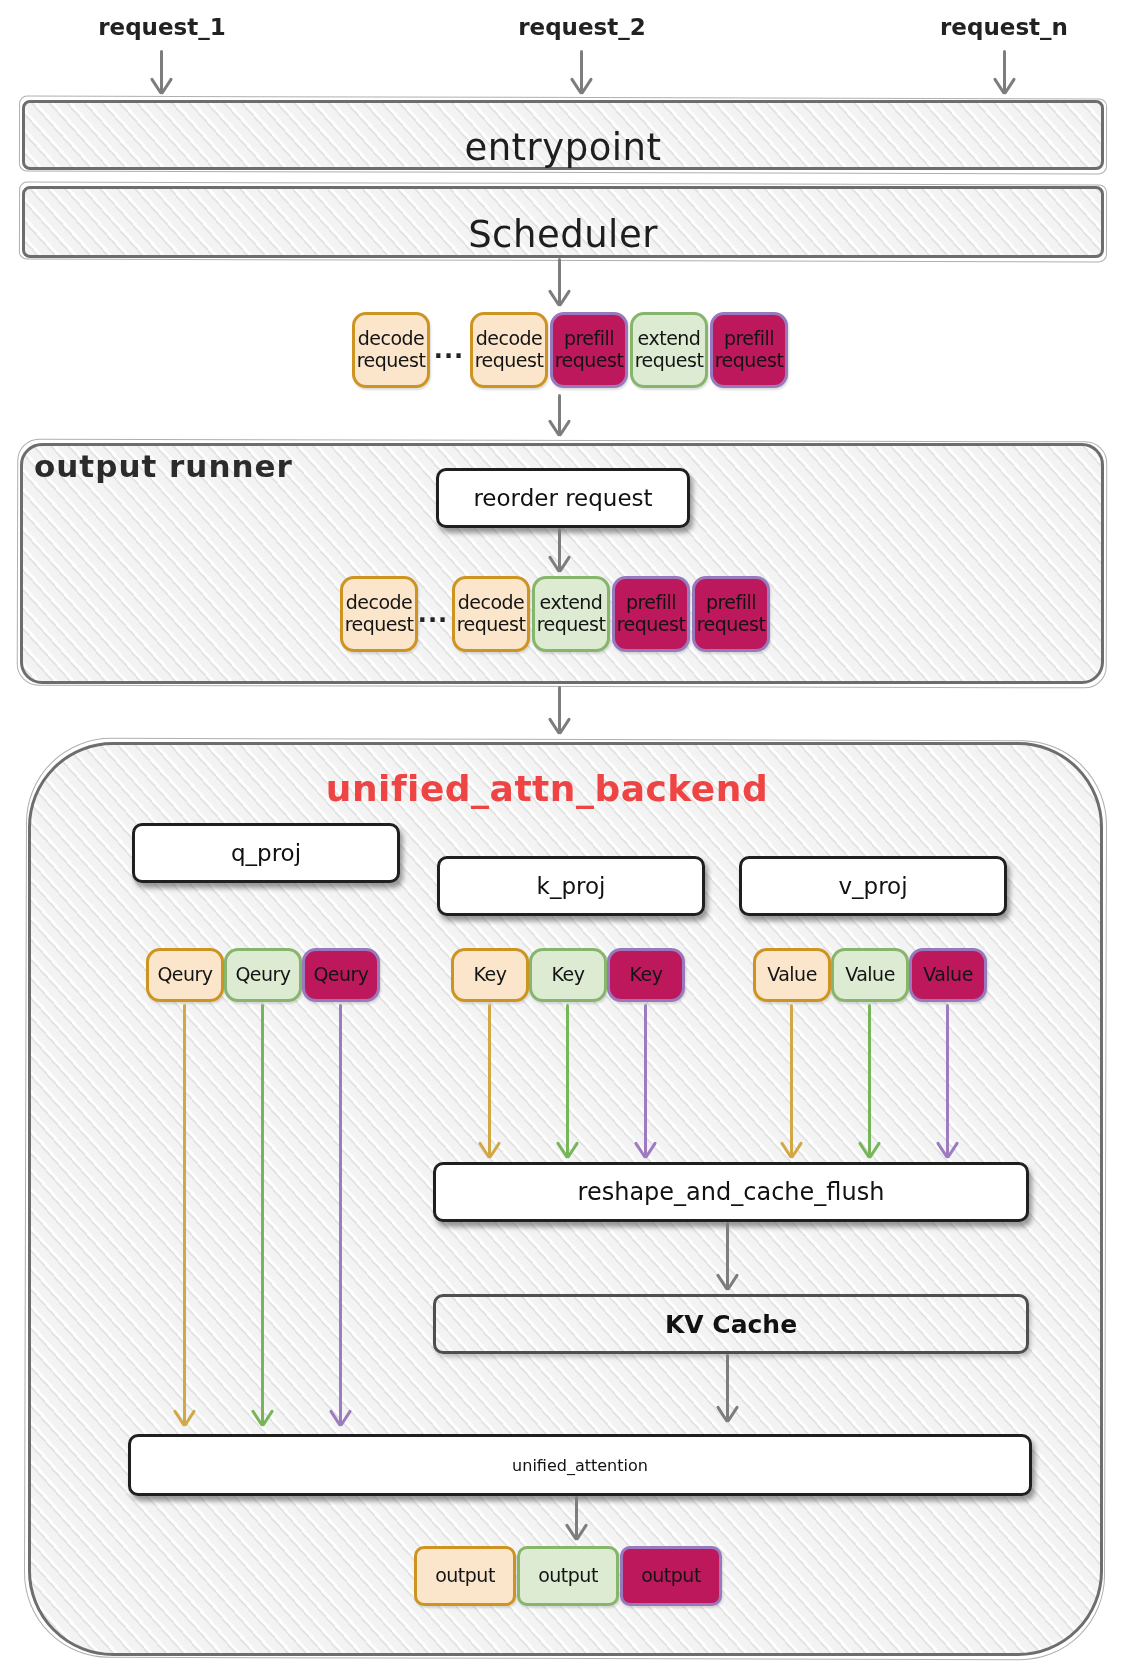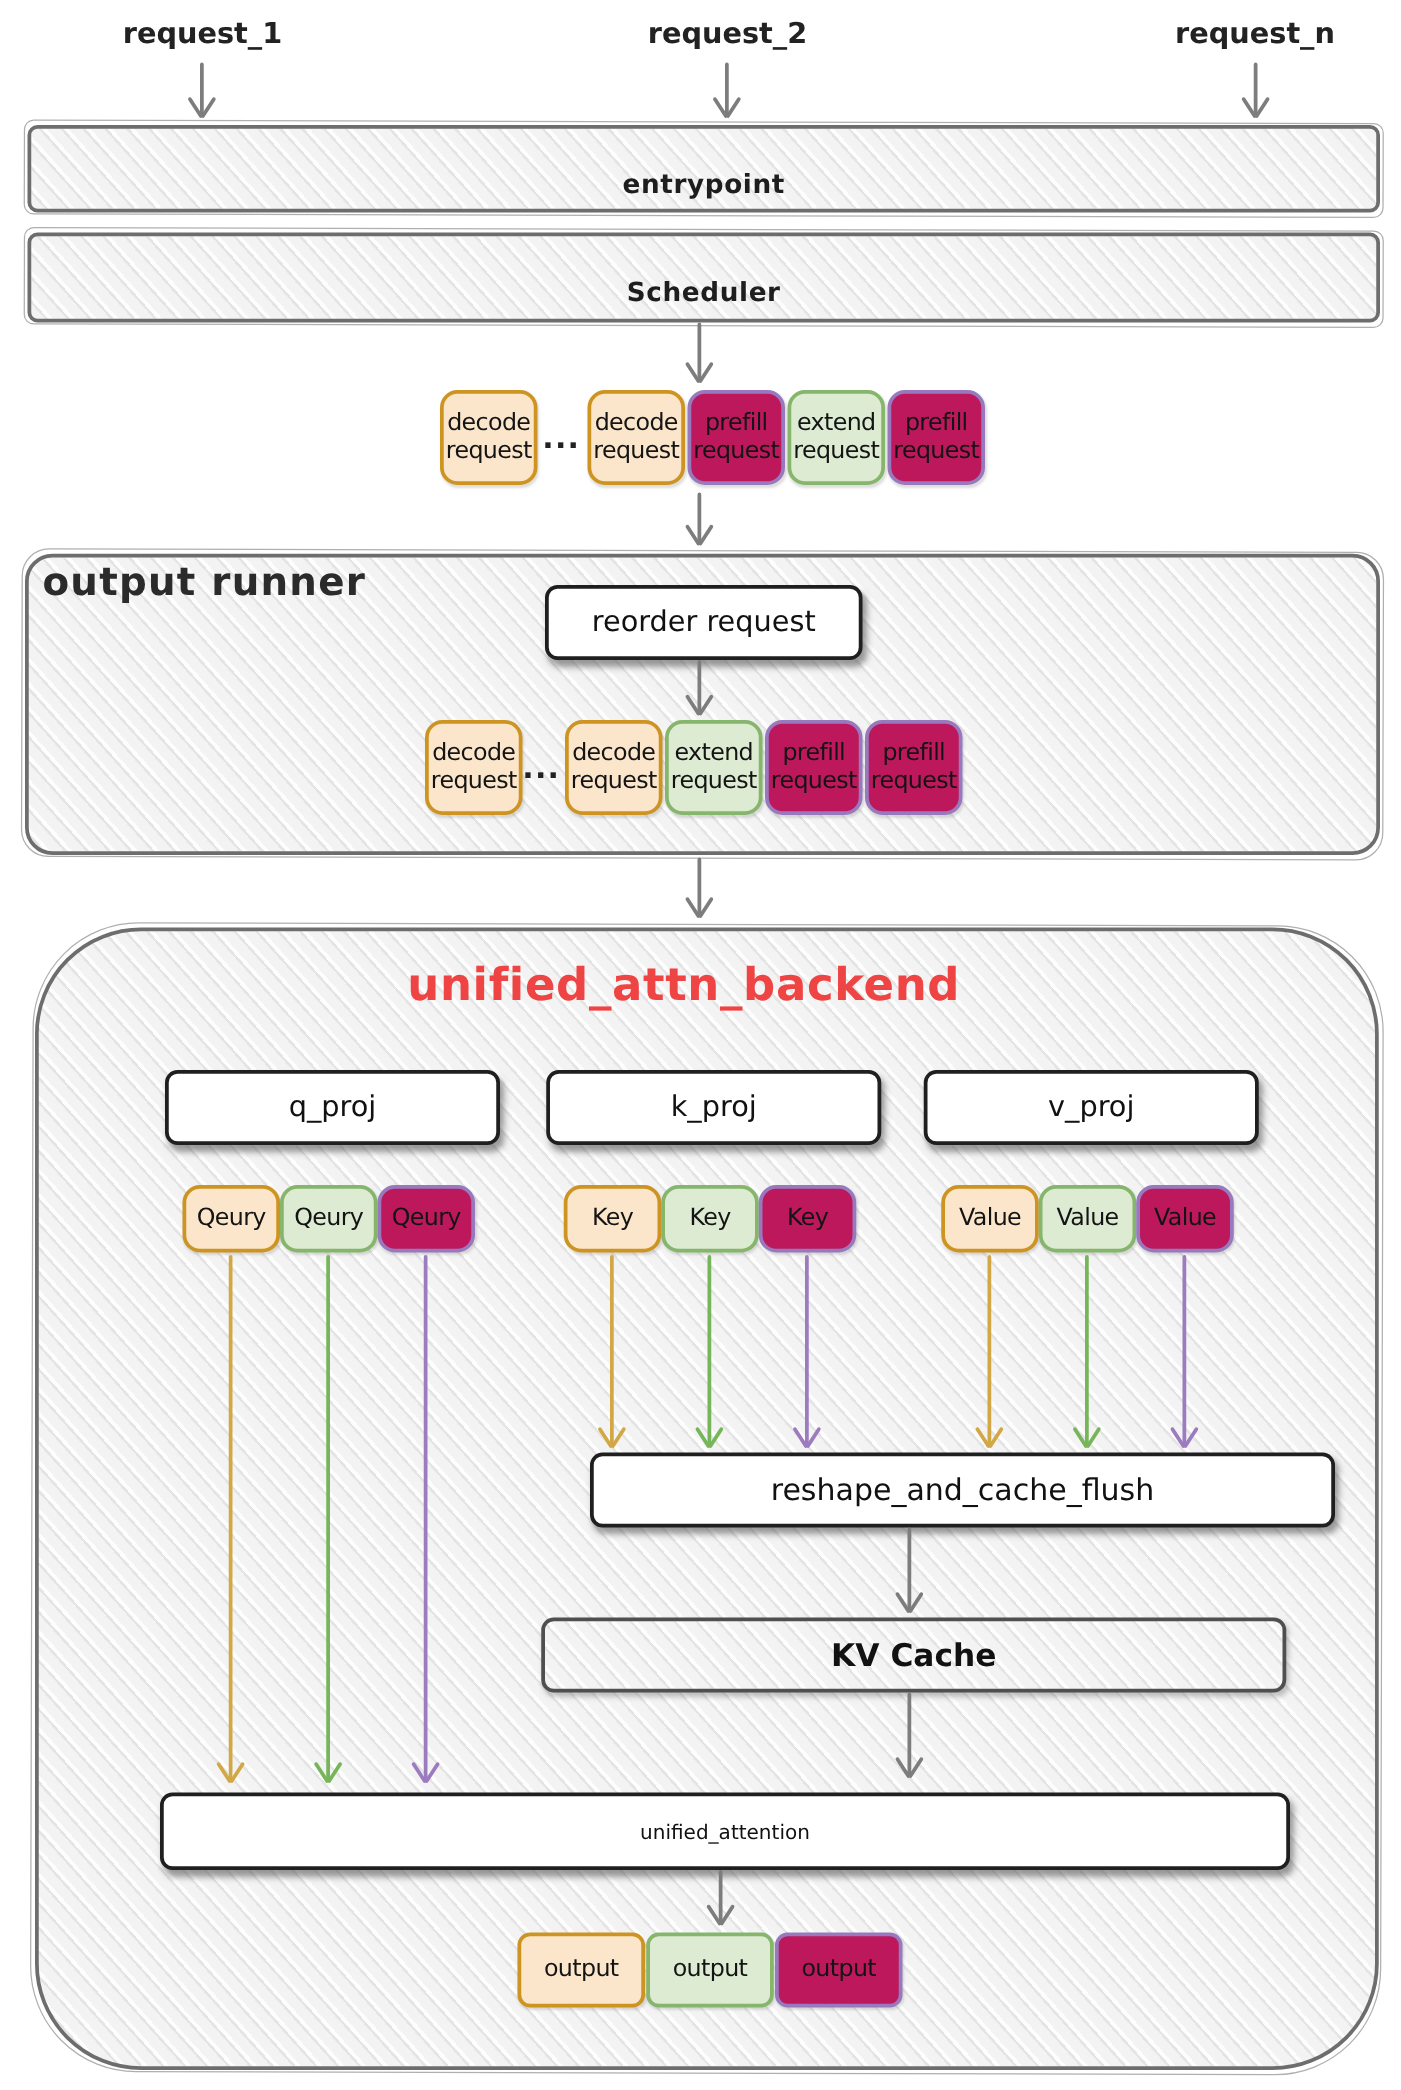--- a/index.html
+++ b/index.html
@@ -21,21 +21,21 @@
   .sketch{
     border:3px solid #6d6d6d;border-radius:8px;
   }
   .sketch::after{
     content:"";position:absolute;inset:-6px;border:1.5px solid rgba(109,109,109,.55);
     border-radius:inherit;transform:rotate(.15deg);pointer-events:none;
   }
   .biground{border-radius:85px;}
   .midround{border-radius:22px;}
   .centerlabel{display:flex;align-items:center;justify-content:center;text-align:center;}
-  .boxlabel{font-size:21px;letter-spacing:.5px;color:#1e1e1e;font-weight:700;margin-top:24px;}
+  .boxlabel{font-size:37px;letter-spacing:.5px;color:#1e1e1e;font-weight:400;margin-top:24px;}
   
   .whitebox{
     background:#ffffff;border:3px solid #1f1f1f;border-radius:10px;
     box-shadow:3px 5px 5px rgba(75,75,75,.55);
     display:flex;align-items:center;justify-content:center;
     font-size:23px;color:#111;
   }
   
   .chip{
     display:flex;flex-direction:column;align-items:center;justify-content:center;
@@ -146,21 +146,21 @@
   <div class="abs chip purple" style="left:692px;top:576px;width:78px;height:76px;">
     <span>prefill</span>
     <span>request</span>
   </div>
 
   <div class="arrow-v c-gray" style="left:558px;top:686px;height:46px;"></div>
 
   <div class="abs hatch sketch biground" style="left:28px;top:742px;width:1069px;height:908px;"></div>
   <div class="abs bigtitle" style="left:547px;top:768px;transform:translateX(-50%);">unified_attn_backend</div>
 
-  <div class="abs whitebox" style="left:132px;top:856px;width:262px;height:54px;">
+  <div class="abs whitebox" style="left:132px;top:823px;width:262px;height:54px;">
     <span>q_proj</span>
   </div>
   <div class="abs whitebox" style="left:437px;top:856px;width:262px;height:54px;">
     <span>k_proj</span>
   </div>
   <div class="abs whitebox" style="left:739px;top:856px;width:262px;height:54px;">
     <span>v_proj</span>
   </div>
 
   <div class="abs chip orange centerlabel" style="left:146px;top:948px;width:78px;height:54px;">
@@ -198,21 +198,21 @@
   <div class="arrow-v c-purple" style="left:339px;top:1004px;height:420px;"></div>
 
   <div class="arrow-v c-orange" style="left:488px;top:1004px;height:152px;"></div>
   <div class="arrow-v c-green" style="left:566px;top:1004px;height:152px;"></div>
   <div class="arrow-v c-purple" style="left:644px;top:1004px;height:152px;"></div>
 
   <div class="arrow-v c-orange" style="left:790px;top:1004px;height:152px;"></div>
   <div class="arrow-v c-green" style="left:868px;top:1004px;height:152px;"></div>
   <div class="arrow-v c-purple" style="left:946px;top:1004px;height:152px;"></div>
 
-  <div class="abs whitebox" style="left:433px;top:1162px;width:590px;height:54px;font-size:24px;margin-left:39px;">
+  <div class="abs whitebox" style="left:433px;top:1162px;width:590px;height:54px;font-size:24px;">
     <span>reshape_and_cache_flush</span>
   </div>
 
   <div class="arrow-v c-gray" style="left:726px;top:1222px;height:66px;"></div>
 
   <div class="abs hatch kvbox" style="left:433px;top:1294px;width:590px;height:54px;">
     <span>KV Cache</span>
   </div>
 
   <div class="arrow-v c-gray" style="left:726px;top:1354px;height:66px;"></div>

